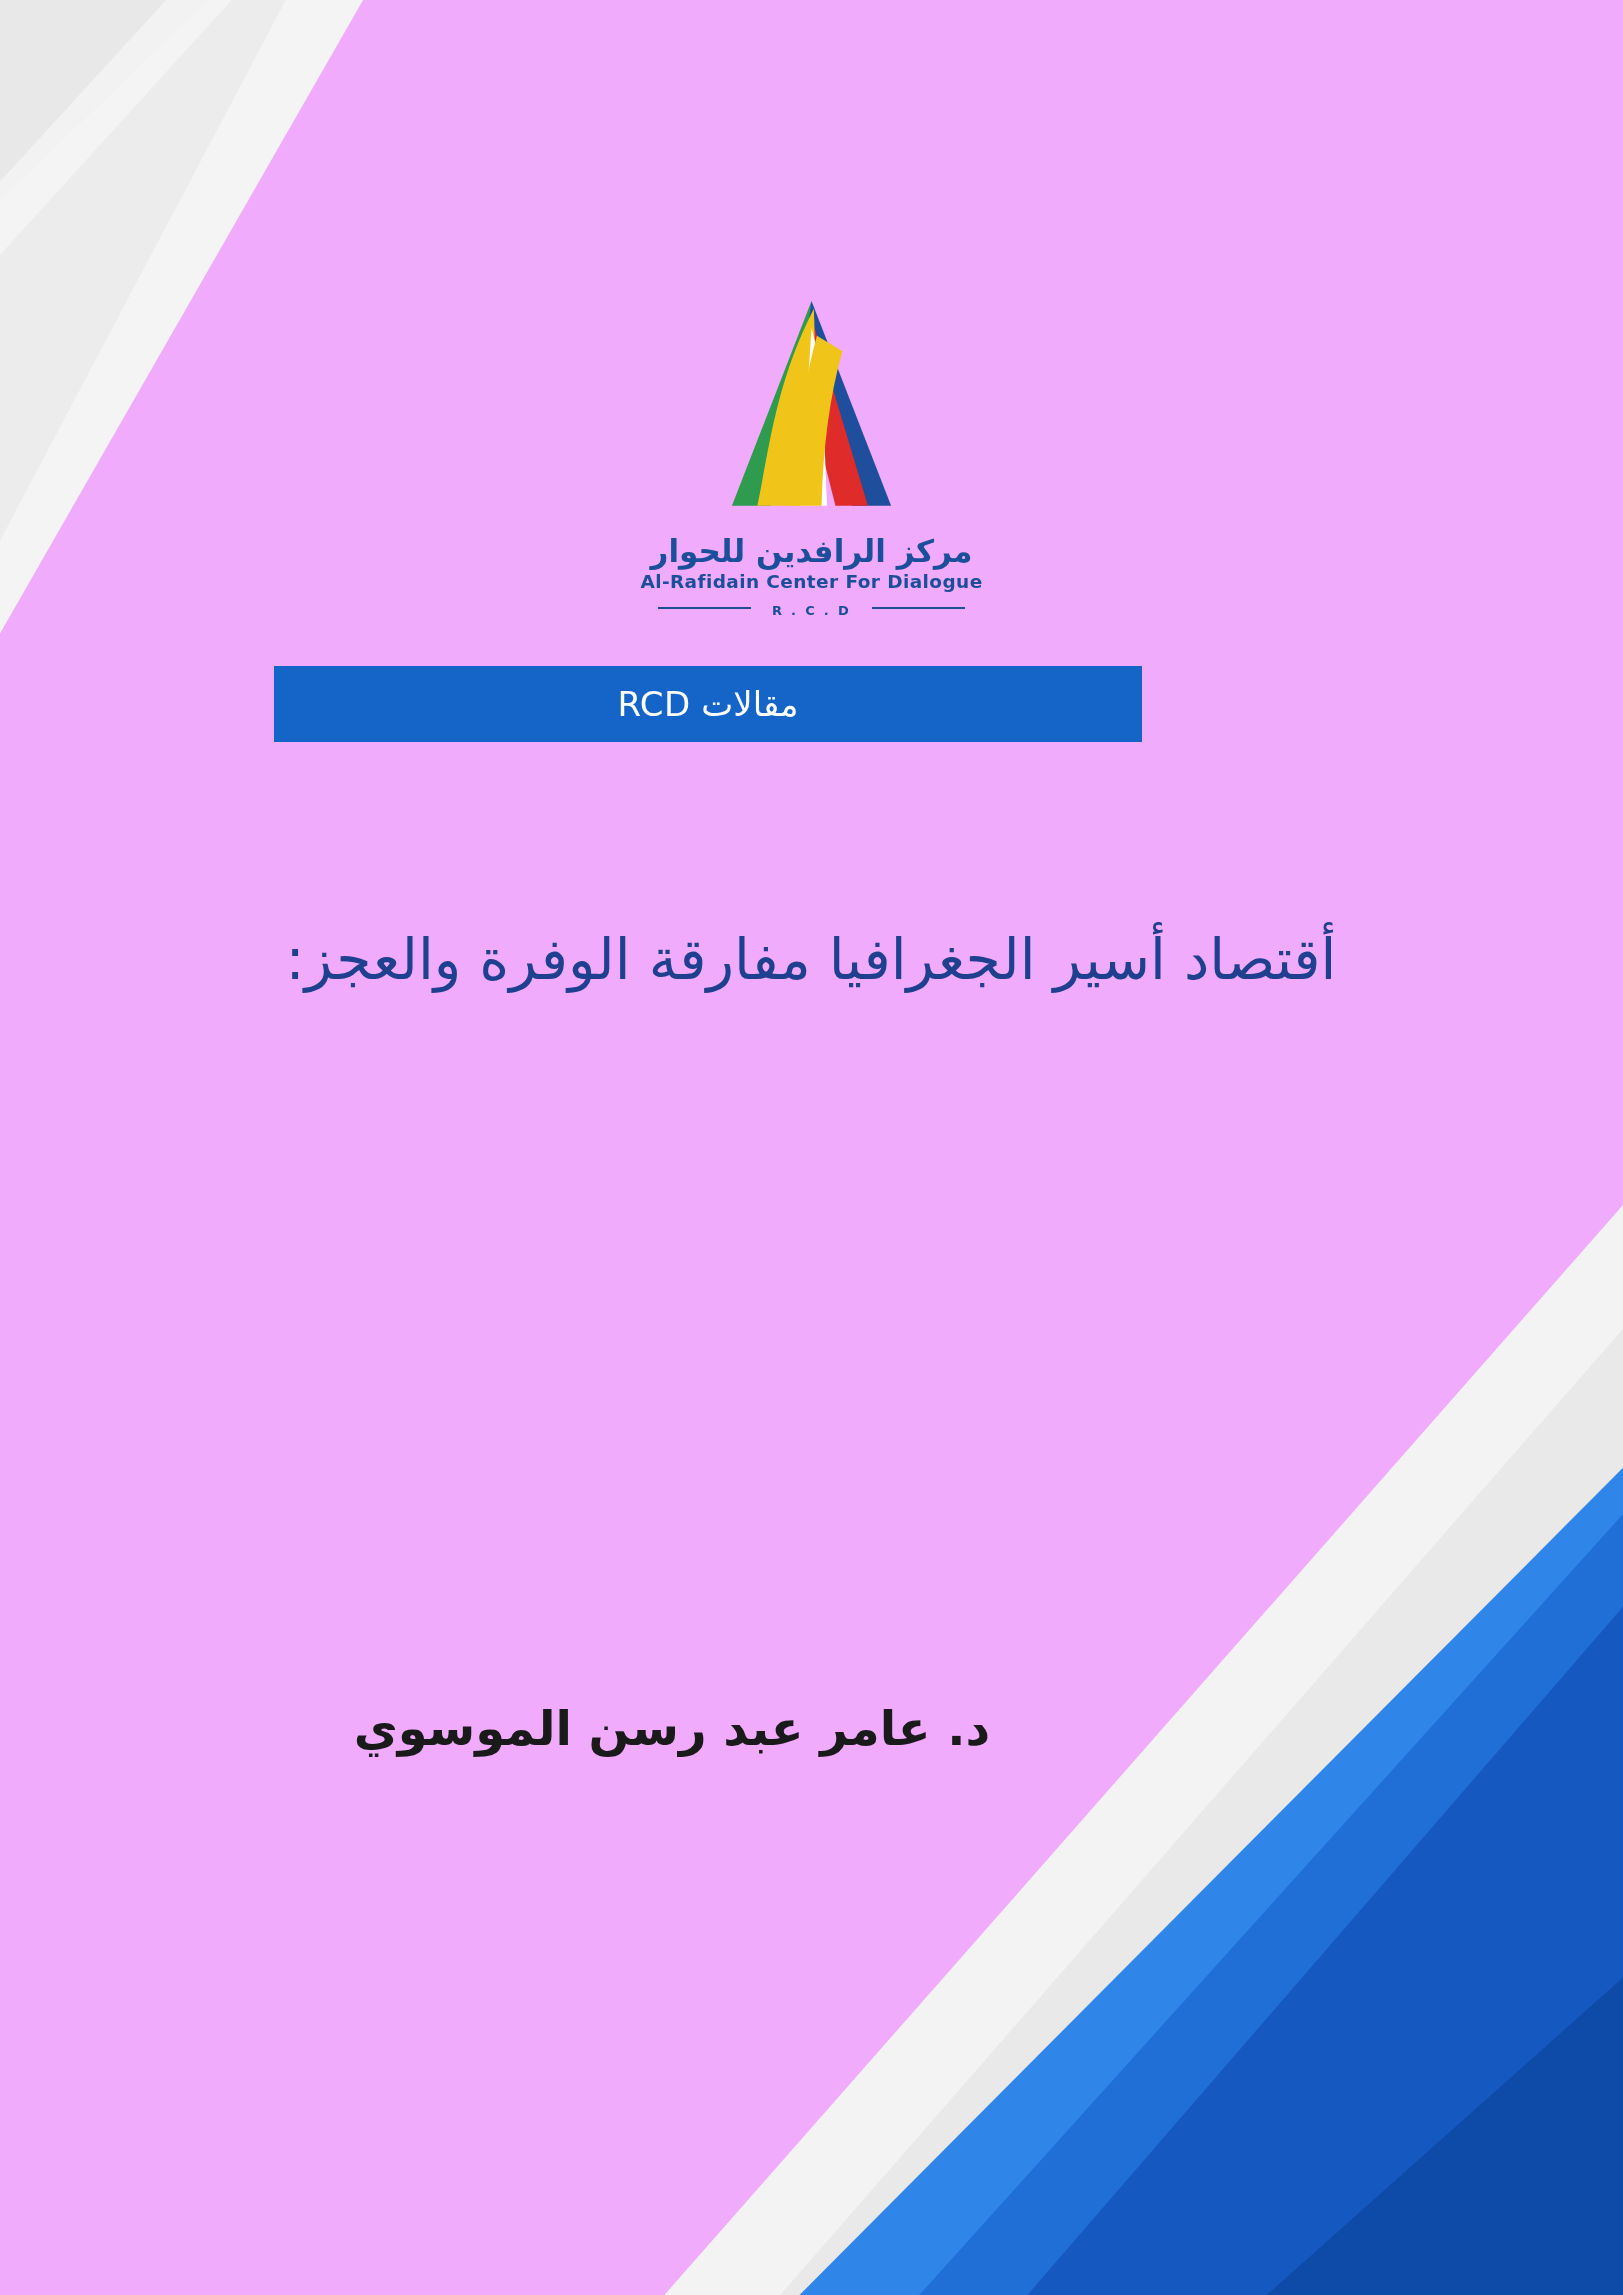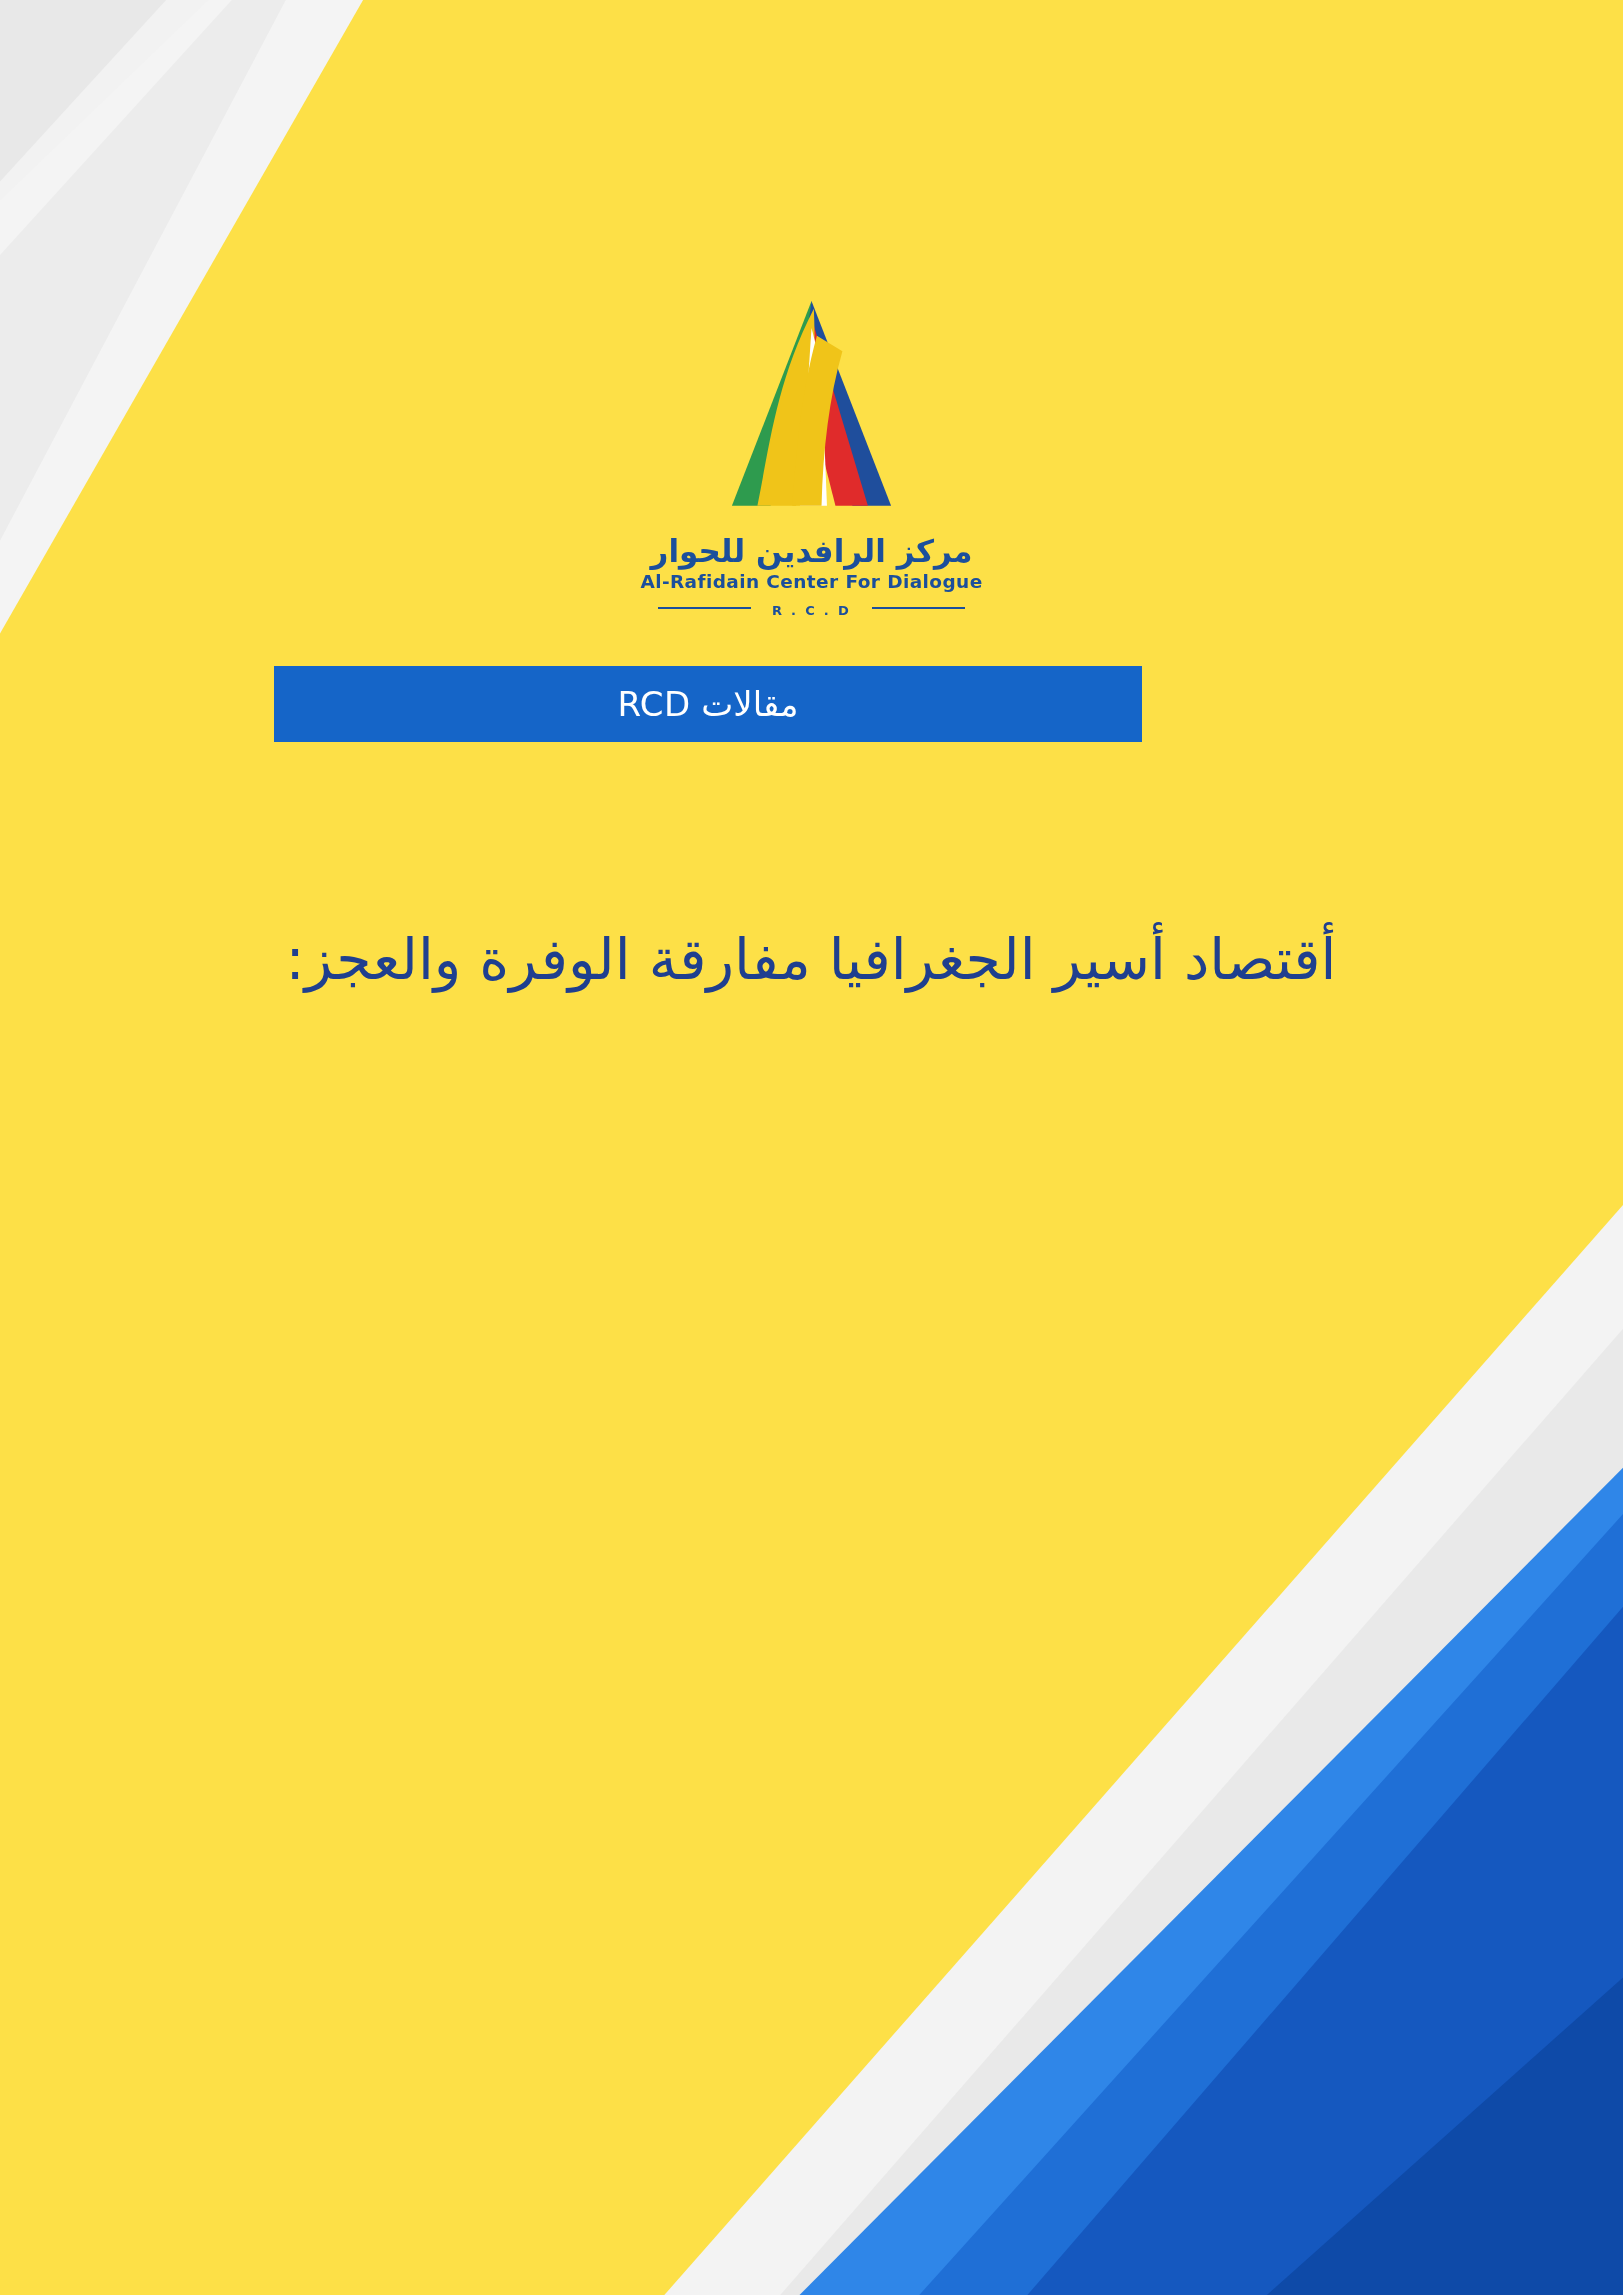--- a/index.html
+++ b/index.html
@@ -7,21 +7,21 @@
     padding: 0;
     background: #ffffff;
   }
   body {
     font-family: "DejaVu Sans", "Liberation Sans", sans-serif;
   }
   .page {
     position: relative;
     width: 1623px;
     height: 2295px;
-    background: #fde047;
+    background: #f0abfc;
     overflow: hidden;
   }
 
   
   .deco-layer {
     position: absolute;
     inset: 0;
     overflow: hidden;
     pointer-events: none;
   }
@@ -185,15 +185,18 @@
   </div>
 
   <div class="series-band">
     <span class="series-band-label">مقالات RCD</span>
   </div>
 
   <div class="title-block">
     <div class="title-line">أقتصاد أسير الجغرافيا مفارقة الوفرة والعجز:</div>
   </div>
 
+  <div class="author-block">
+    <div class="author-name">د. عامر عبد رسن الموسوي</div>
+  </div>
 
 </div>
 
 
 </body></html>

